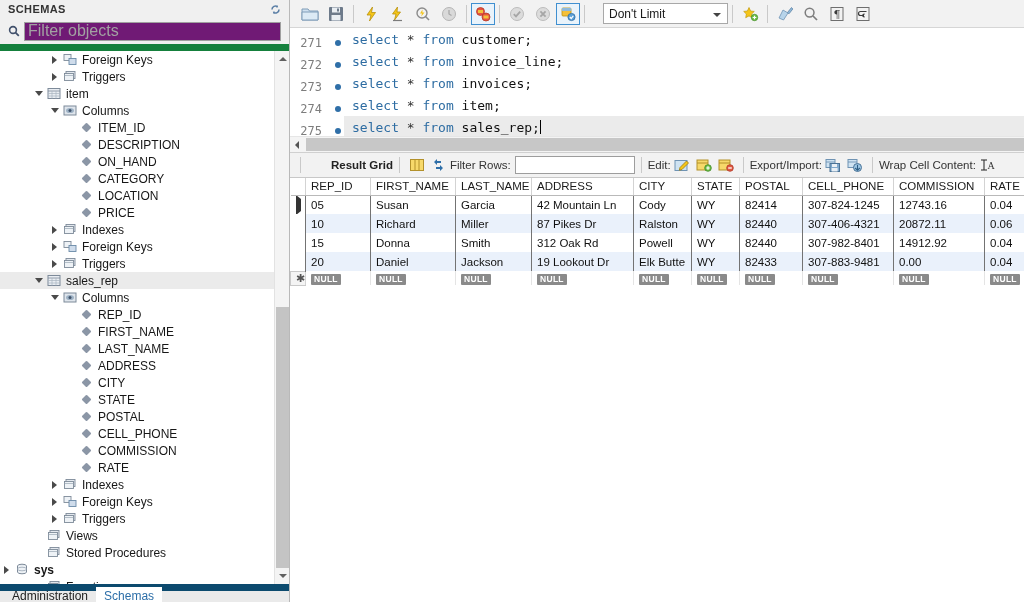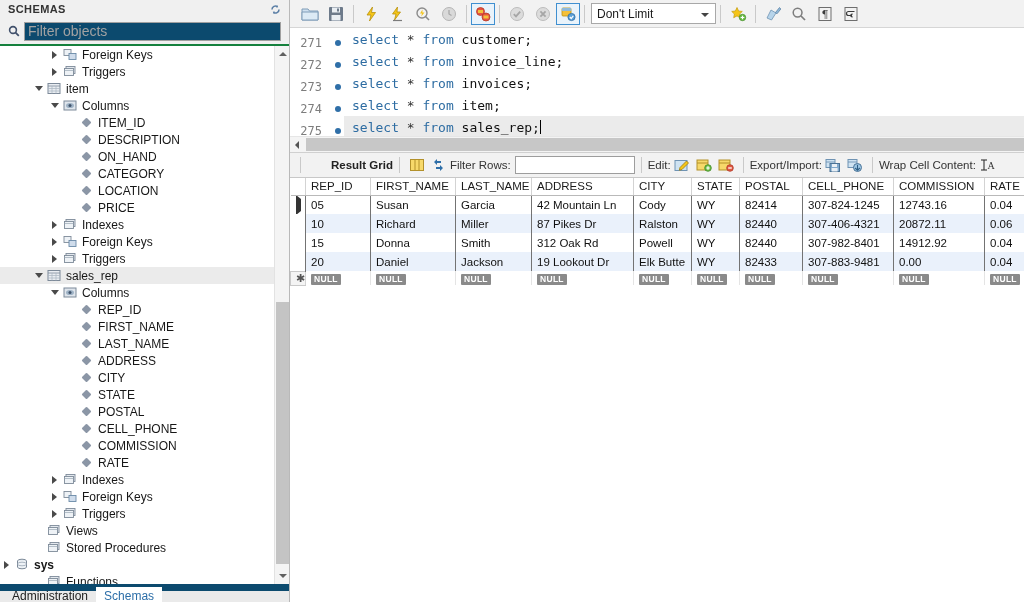--- a/index.html
+++ b/index.html
@@ -41,36 +41,36 @@
     height: 26px;
     display: flex; align-items: center;
     padding: 0 8px 0 7px;
     background: #f0f0f0;
   }
   .filter-search-icon { width: 14px; display:flex; justify-content:center; }
   .filter-input {
     flex: 1;
     height: 19px;
     border: 1px solid #a0a0a0;
-    background: #0c4a6e;
+    background: #701a75;
     font-family: "Liberation Sans", sans-serif;
-    font-size: 14px;
+    font-size: 16px;
     color: #9a9a9a;
     padding: 0 3px;
     outline: none;
     margin-left: 3px;
   }
   .filter-input::placeholder { color: #a2a2a2; }
 
   
   #tree-wrap {
     flex: 1;
     position: relative;
     background: #0f172a;
-    border-top: 2px solid #15803d;
+    border-top: 7px solid #15803d;
     overflow: hidden;
   }
   #tree {
     position: absolute;
     left: 0; top: 0; right: 15px; bottom: 0;
     overflow: hidden;
     background: #ffffff;
   }
   .tnode {
     height: 17px;
@@ -161,21 +161,21 @@
   .tb-btn.boxed { border: 1px solid #3f8fd0; background:#e9f3fb; width:24px;height:22px; }
   .tb-sep { width:1px; height:18px; background:#c9c9c9; margin: 0 4px; }
   .limit-select {
     width: 125px; height: 21px;
     border: 1px solid #a8a8a8;
     background: #ffffff;
     display:flex;align-items:center;
     padding-left: 5px;
     font-size: 12px;
     position: relative;
-    margin-left: 2px;
+    margin-left: 14px;
   }
   .limit-caret {
     position:absolute; right: 6px; top: 9px;
     width:0;height:0;border-top:4px solid #444;border-left:4px solid transparent;border-right:4px solid transparent;
   }
 
   
   .editor {
     height: 108px; min-height:108px;
     background: #ffffff;

